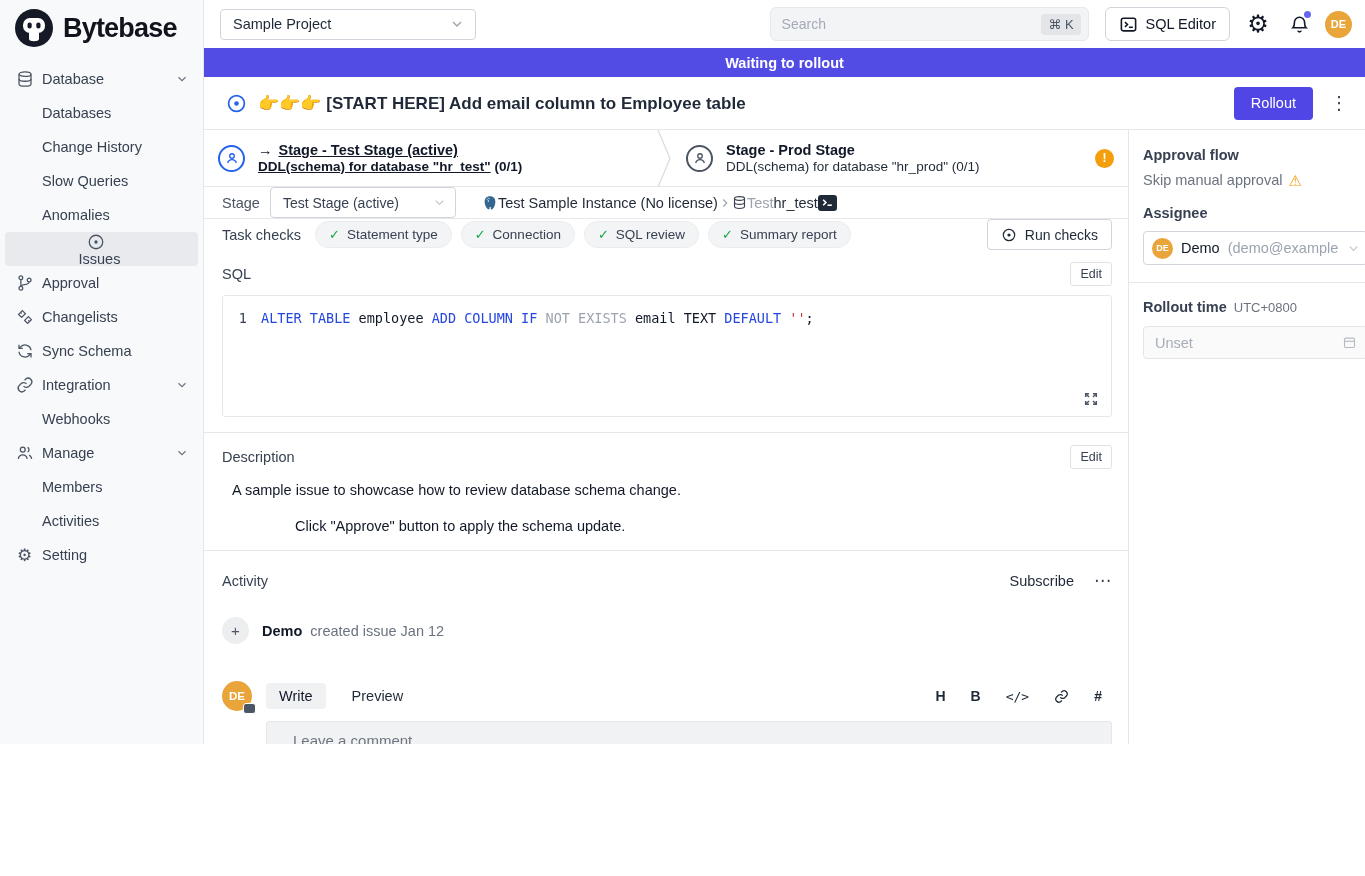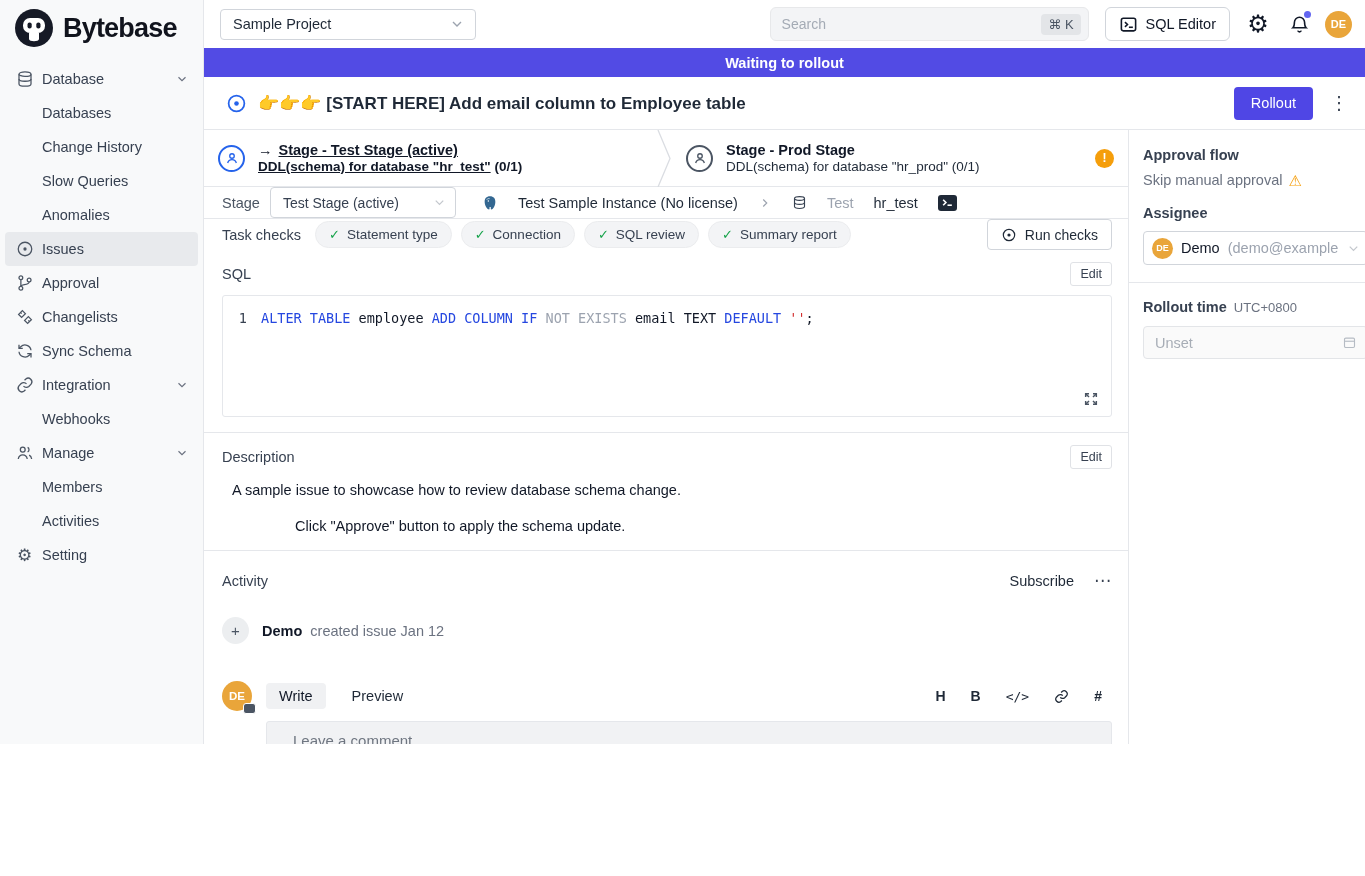--- a/index.html
+++ b/index.html
@@ -14,21 +14,21 @@
   
   .sidebar { width:204px; background:#f8f9fa; border-right:1px solid #e5e7eb; flex-shrink:0; }
   .logo { display:flex; align-items:center; gap:9px; padding:6px 0 6px 14px; height:56px; cursor:pointer;}
   .logo-text { font-size:27px; font-weight:800; letter-spacing:-0.8px; color:#11141d; }
   .nav { padding:6px 0; }
   .nav-item { display:flex; align-items:center; height:34px; padding:0 14px 0 15px; font-size:14.5px; color:#374151; cursor:pointer; }
   .nav-item .nav-ic { width:19px; height:19px; margin-right:8px; display:flex; align-items:center; justify-content:center; color:#4b5563; flex-shrink:0;}
   .nav-item.top { font-weight:500; }
   .nav-item.sub { padding-left:42px; color:#374151; font-weight:400; }
   .nav-item .chev { margin-left:auto; color:#6b7280; display:flex; }
-  .nav-item.selected { background:#e8eaed; border-radius:4px; margin:0 5px; padding-left:10px; }
+  .nav-item.selected { background:#e8eaed; border-radius:4px; margin:0 5px; padding-left:10px;flex-direction:column; }
   .glyph-gear { font-size:17px; line-height:1; }
 
   
   .main { flex:1; display:flex; flex-direction:column; min-width:0; }
 
   .topbar { height:48px; display:flex; align-items:center; padding:0 13px 0 16px; background:#fff; }
   .proj-select { width:256px; height:31px; border:1px solid #d1d5db; border-radius:4px; display:flex; align-items:center; padding:0 10px 0 12px; font-size:14.5px; color:#1f2937; cursor:pointer; background:#fff;}
   .proj-select .chev { margin-left:auto; color:#9ca3af; display:flex; }
   .top-spacer { flex:1; }
   .searchbox { width:319px; height:34px; background:#f3f4f6; border:1px solid #e7e8ea; border-radius:6px; display:flex; align-items:center; padding:0 7px 0 11px; }
@@ -70,21 +70,21 @@
   .stage-card.second .st-l2 { font-weight:400; color:#1f2937; }
   .stage-card.second .st-l2 .pr { font-weight:400; }
   .warn-circ { margin-left:auto; width:19px; height:19px; border-radius:50%; background:#f59e0b; color:#fff; font-size:12px; font-weight:700; display:flex; align-items:center; justify-content:center; flex-shrink:0;}
   .stage-sep { flex-shrink:0; }
 
   
   .stage-bar { height:45px; border-bottom:1px solid #e5e7eb; display:flex; align-items:center; padding:0 16px 0 18px; gap:10px; }
   .stage-bar-label { font-size:14.5px; color:#4b5563; }
   .stage-select { width:186px; height:31px; border:1px solid #d1d5db; border-radius:4px; background:#fff; display:flex; align-items:center; padding:0 8px 0 12px; font-size:14px; color:#374151; cursor:pointer;}
   .stage-select .chev { margin-left:auto; color:#c3c7cd; display:flex;}
-  .bc { display:flex; align-items:center; gap:20px; margin-left:16px; font-size:14.5px; min-width:0;}
+  .bc { display:flex; align-items:center; gap:0; margin-left:16px; font-size:14.5px; min-width:0;}
   .bc .inst { color:#1f2937; font-weight:500; cursor:pointer;}
   .bc .envname { color:#9ca3af; }
   .bc .dbname { color:#1f2937; font-weight:500; cursor:pointer;}
   .bc .bchev { color:#9ca3af; display:flex; }
   .term-badge { width:19px; height:16px; background:#1f2937; border-radius:3px; display:flex; align-items:center; justify-content:center; cursor:pointer; flex-shrink:0;}
 
   
   .task-row { height:46px; display:flex; align-items:center; padding:0 16px 0 18px; }
   .task-label { font-size:14.5px; font-weight:500; color:#374151; margin-right:14px; }
   .pills { display:flex; gap:9px; }

